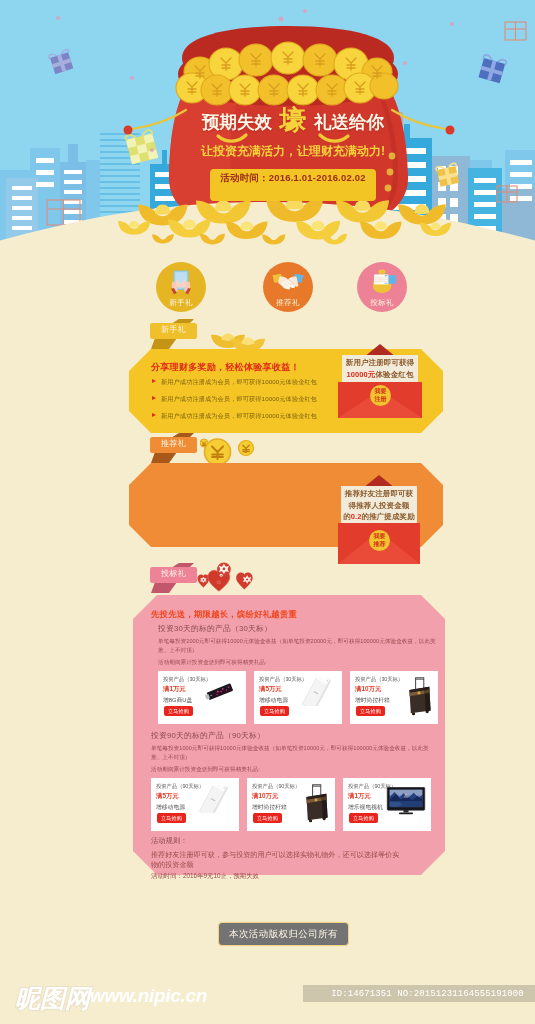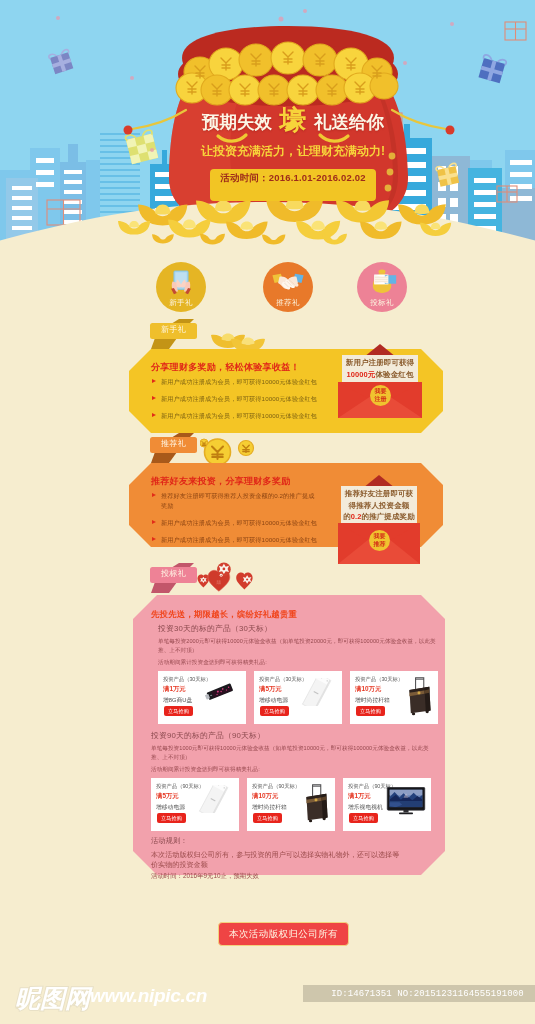--- a/index.html
+++ b/index.html
@@ -95,21 +95,21 @@
 .c-img-case{right:4px;top:4px;width:30px;height:41px;}
 
 
 .rules{position:absolute;left:18px;top:241px;width:290px;}
 .rules-title{font-size:7.3px;color:#8C4A4F;margin-bottom:4px;}
 .rules-body{font-size:7.1px;color:#9A4A4A;line-height:1.45;width:252px;}
 .rules-time{font-size:6.4px;color:#9A4A4A;margin-top:1px;}
 
 
 .copyright-btn{position:absolute;left:218px;top:922px;width:131px;height:24px;
-  background:#ef4444;border:1.5px solid #F3D27E;border-radius:4px;box-sizing:border-box;
+  background:#737373;border:1.5px solid #F3D27E;border-radius:4px;box-sizing:border-box;
   display:flex;align-items:center;justify-content:center;color:#FFF8E6;font-size:9.5px;letter-spacing:.4px;}
 .watermark{position:absolute;left:15px;top:986px;display:flex;align-items:flex-start;gap:0;}
 .wm-cn{font-size:25px;font-weight:bold;color:#FFFFFF;letter-spacing:0px;
   font-style:italic;line-height:1;paint-order:stroke fill;
   -webkit-text-stroke:2px #E8E0C6;}
 .wm-url{font-size:19px;font-weight:bold;color:#FFFFFF;font-style:italic;letter-spacing:-.3px;line-height:1;}
 .id-badge{position:absolute;left:303px;top:985px;width:249px;height:17px;background:#CEC6AC;
   color:#FFFFFF;font-size:9px;display:flex;align-items:center;justify-content:center;letter-spacing:.1px;font-family:Liberation Mono, monospace;}
 </style>
 </head>
@@ -559,28 +559,20 @@
         <path d="M2 4.5 l2 2 l2 -2 M4 6.5 v2.5 M2.3 7 h3.4 M2.3 8.4 h3.4"></path>
       </g>
       <g fill="none" stroke="#C07F10" stroke-width="2" stroke-linecap="round">
         <path d="M12 9.5 l5.5 5.5 l5.5 -5.5 M17.5 15 v7 M12.2 17.5 h10.6 M12.2 20 h10.6"></path>
       </g>
       <g fill="none" stroke="#C07F10" stroke-width="1.4" stroke-linecap="round">
         <path d="M42.8 8.2 l3.2 3.2 l3.2 -3.2 M46 11.4 v4 M42.8 12.8 h6.4 M42.8 14.6 h6.4"></path>
       </g>
     </svg>
     <div class="panel panel-orange"></div>
-    <div class="sec-content">
-      <div class="sec-head head-o">推荐好友来投资，分享理财多奖励</div>
-      <ul class="bullets bullets-o">
-        <li>推荐好友注册即可获得推荐人投资金额的0.2的推广提成奖励</li>
-        <li>新用户成功注册成为会员，即可获得10000元体验金红包</li>
-        <li>新用户成功注册成为会员，即可获得10000元体验金红包</li>
-      </ul>
-    </div>
     <div class="env env2">
       <svg viewBox="0 0 82 89" width="82" height="89">
         <path d="M25 13 L41 0 L57 13 Z" fill="#B12B23"></path>
         <rect x="3" y="11" width="76" height="40" fill="#F3EBDA"></rect>
         <path d="M0 48 L82 48 L82 89 L0 89 Z" fill="#E23C2C"></path>
         <path d="M0 48 L41 72 L82 48 Z" fill="#E23C2C"></path>
         <path d="M0 89 L41 56 L82 89 Z" fill="#E94B38"></path>
       </svg>
       <div class="env-text env-text2">
         <div class="env-l1">推荐好友注册即可获</div>
@@ -778,21 +770,21 @@
               </g>
               <rect x="26" y="36" width="8" height="4" fill="#2A2A2E"></rect>
               <rect x="19" y="40" width="22" height="3" rx="1.2" fill="#1C1C20"></rect>
             </svg>
           </div>
         </div>
       </div>
 
       <div class="rules">
         <div class="rules-title">活动规则：</div>
-        <div class="rules-body">本次活动版权归公司所有，参与投资的用户可以选择实物礼物外，还可以选择等价实物的投资金额</div>
+        <div class="rules-body">推荐好友注册即可获，参与投资的用户可以选择实物礼物外，还可以选择等价实物的投资金额</div>
         <div class="rules-time">活动时间：2016年9元10止，预期失效</div>
       </div>
     </div>
   </div>
 
   <div class="copyright-btn">本次活动版权归公司所有</div>
 
   <div class="watermark">
     <span class="wm-cn">昵图网</span>
     <span class="wm-url">www.nipic.cn</span>

